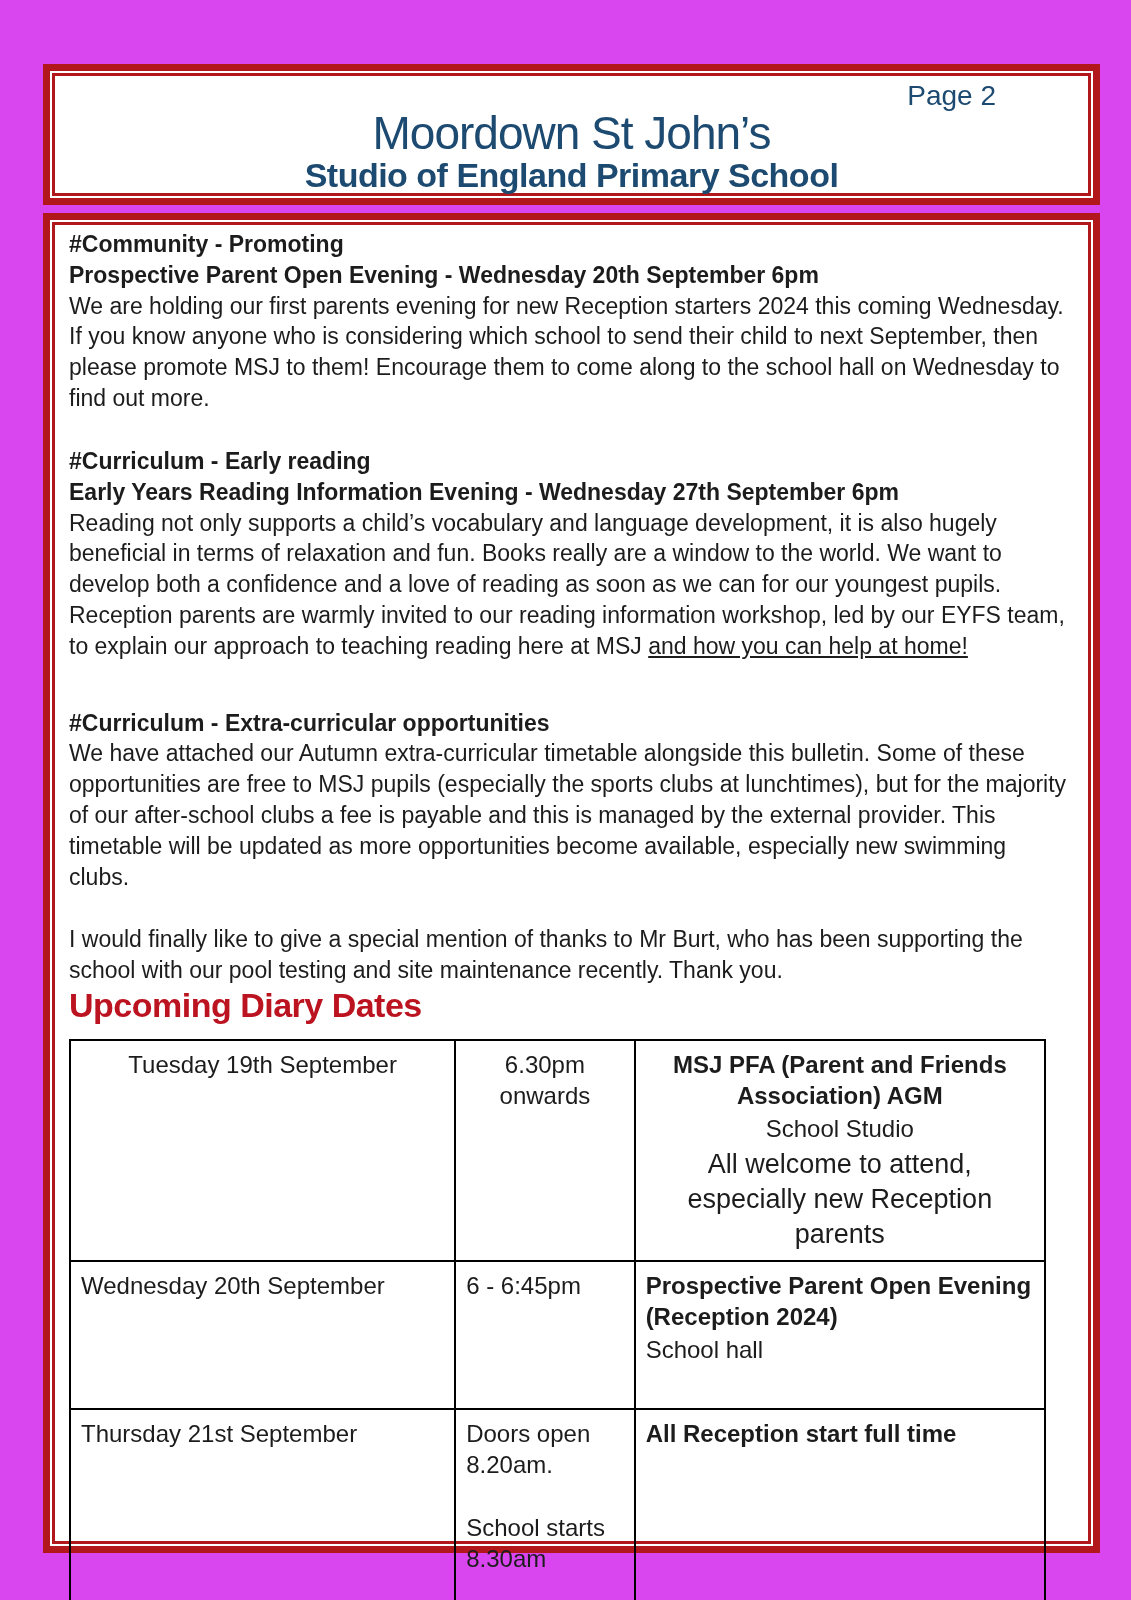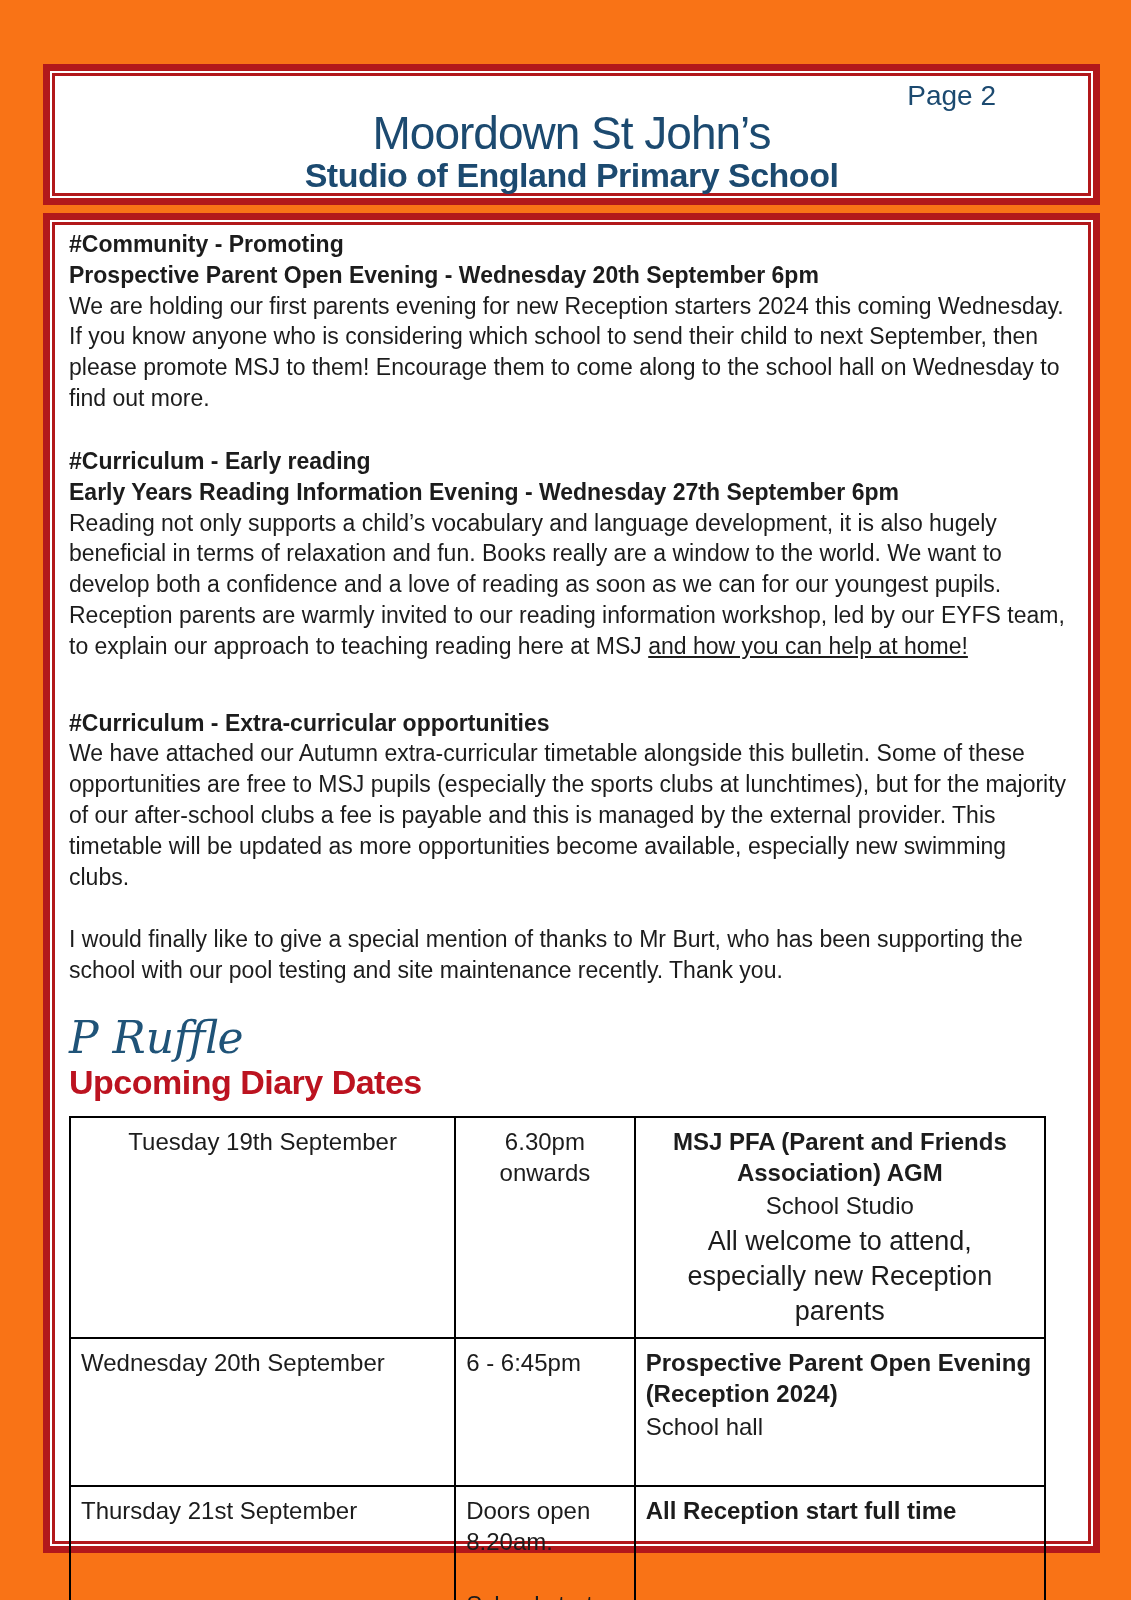--- a/index.html
+++ b/index.html
@@ -8,21 +8,21 @@
     --heading-red:#bc1320;
     --signature-blue:#1f5378;
     --text:#1c1c1c;
     --table-border:#000000;
   }
   *{box-sizing:border-box;margin:0;padding:0;}
   html,body{background:#ffffff;}
   .page{
     position:relative;
     width:1131px;height:1600px;
-    background:#f97316;
+    background:#d946ef;
     font-family:"Liberation Sans", sans-serif;
     color:var(--text);
     overflow:hidden;
   }
   
   .box{
     position:absolute;
     left:43px;width:1057px;
     border:7px solid var(--border-red);
     padding:2px;
@@ -136,21 +136,20 @@
         <p class="body-text"><span>Reading not only supports a child’s vocabulary and language development, it is also hugely beneficial in terms of relaxation and fun.  Books really are a window to the world.  We want to develop both a confidence and a love of reading as soon as we can for our youngest pupils. Reception parents are warmly invited to our reading information workshop, led by our EYFS team, to explain our approach to teaching reading here at MSJ </span><span class="underline">and how you can help at home!</span></p>
       </section>
 
       <section class="news-section gap-2">
         <div class="tag">#Curriculum - Extra-curricular opportunities</div>
         <p class="body-text">We have attached our Autumn extra-curricular timetable alongside this bulletin.  Some of these opportunities are free to MSJ pupils (especially the sports clubs at lunchtimes), but for the majority of our after-school clubs a fee is payable and this is managed by the external provider.  This timetable will be updated as more opportunities become available, especially new swimming clubs.</p>
       </section>
 
       <p class="body-text closing">I would finally like to give a special mention of thanks to Mr Burt, who has been supporting the school with our pool testing and site maintenance recently. Thank you.</p>
 
-      <div class="signature">P Ruffle</div>
 
       <h2 class="diary-heading">Upcoming Diary Dates</h2>
 
       <table class="diary-table">
         <tbody>
           <tr class="row-1">
             <td class="col-date">Tuesday 19th September</td>
             <td class="col-time">6.30pm onwards</td>
             <td class="col-event">
               <div class="event-title">MSJ PFA (Parent and Friends Association) AGM</div>

